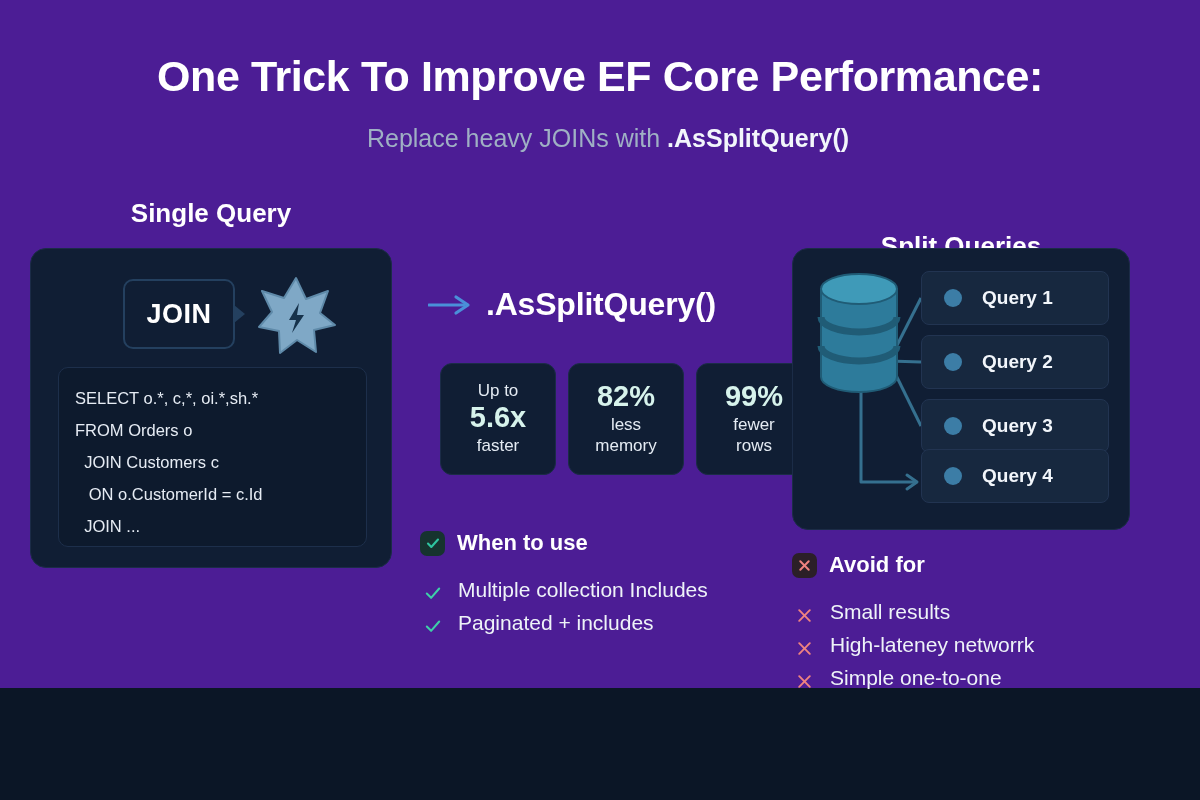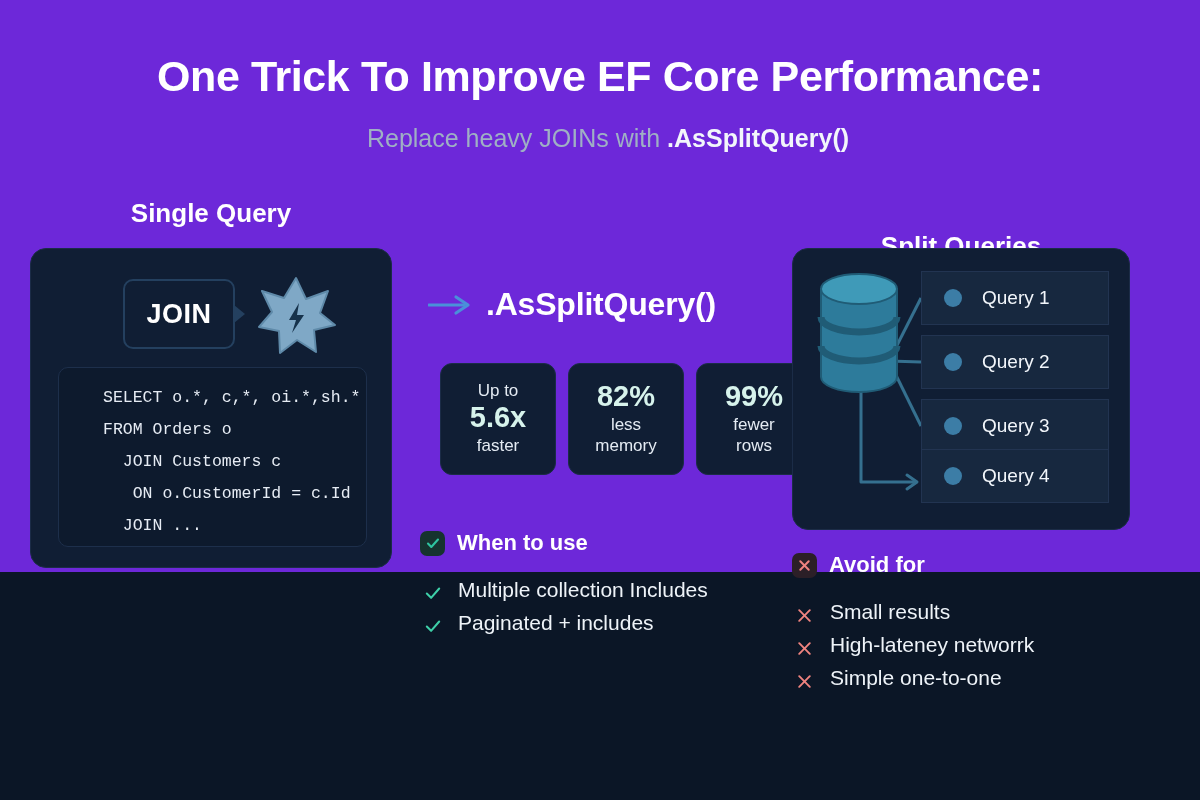--- a/index.html
+++ b/index.html
@@ -2,21 +2,21 @@
 <html><head>
 <meta charset="utf-8">
 <style>
   * { margin: 0; padding: 0; box-sizing: border-box; }
   html, body {
     width: 1200px; height: 800px;
     background: #0b1626;
     font-family: "Liberation Sans", sans-serif;
     overflow: hidden;
   }
-  .stage { position: relative; width: 1200px; height: 572px; background: #6d28d9; }
+  .stage { position: relative; width: 1200px; height: 688px; background: #4c1d95; }
 
   
   .title {
     position: absolute; left: 0; top: 52px; width: 1200px;
     text-align: center;
     font-size: 43px; font-weight: bold; color: #ffffff;
     letter-spacing: -0.4px;
   }
   .subtitle {
     position: absolute; left: 0; top: 124px; width: 1200px;
@@ -56,22 +56,22 @@
     border-left: 11px solid #24405f;
   }
   .star { position: absolute; left: 133px; top: -4px; }
 
   .sql-box {
     position: absolute; left: 27px; top: 118px; width: 309px; height: 180px;
     background: #0d1a2d; border: 1px solid #1d2f4b; border-radius: 10px;
     padding: 14px 16px;
   }
   .sql-box pre {
-    font-family: Liberation Mono, monospace;
-    font-size: 16.5px; line-height: 32px; color: #e6ecf4; white-space: pre; margin-left: 28px;
+    font-family: Liberation Sans, sans-serif;
+    font-size: 16.5px; line-height: 32px; color: #e6ecf4; white-space: pre;
   }
 
   .csharp {
     position: absolute; left: 32px; top: 606px; width: 420px;
   }
   .csharp pre {
     font-family: "DejaVu Sans Mono", "Liberation Mono", monospace;
     font-size: 16.5px; line-height: 33.5px; color: #e6ecf4; white-space: pre;
   }
 
@@ -112,22 +112,22 @@
   }
   .chip.ok  { background: #16332f; }
   .chip.bad { background: #2b1f27; }
   .mark { width: 25px; display: flex; justify-content: center; flex: 0 0 auto; }
 
   
   #panel-split { left: 792px; top: 248px; width: 338px; height: 282px; }
   .dbwrap { position: absolute; left: 0; top: 0; width: 338px; height: 282px; }
   .qcard {
     position: absolute; left: 128px; width: 188px; height: 54px;
-    background: #17283f; border: 1px solid #223451; border-radius: 0;
-    display: flex; align-items: center; gap: 20px; padding-left: 22px;
+    background: #17283f; border: 1px solid #223451; border-radius: 8px;
+    display: flex; align-items: center; gap: 20px; padding-left: 22px; font-weight: bold;
   }
   .qdot { width: 18px; height: 18px; border-radius: 50%; background: #3c7da6; flex: 0 0 auto; }
   .qlabel { font-size: 19px; color: #f2f6fb; }
   #q1 { top: 22px; } #q2 { top: 86px; } #q3 { top: 150px; } #q4 { top: 200px; }
 </style>
 </head>
 <body>
 
 <div class="stage">
 

